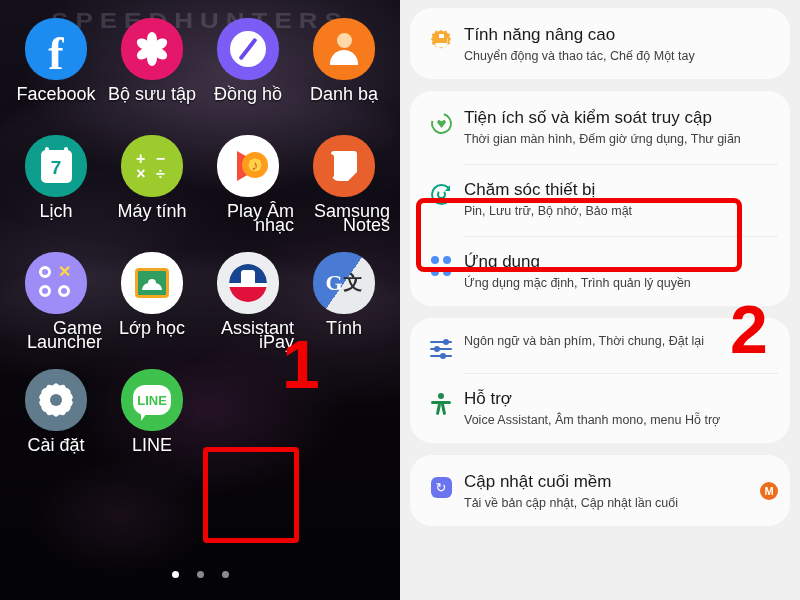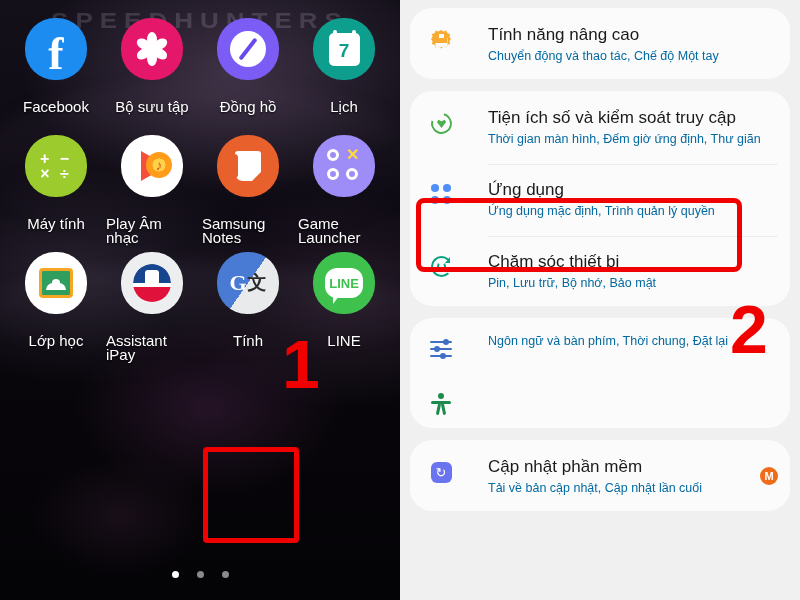--- a/index.html
+++ b/index.html
@@ -51,22 +51,22 @@
   .app { display:flex; flex-direction:column; align-items:center; justify-content:flex-start; }
   .squircle {
     width: 62px; height: 62px;
     border-radius: 42%/42%;
     display:flex; align-items:center; justify-content:center;
     position:relative; overflow:hidden;
   }
   
   .squircle.sq { border-radius: 30px; }
   .applabel {
-    margin-top: 20px; color:#ffffff; font-size:15px; line-height:14px;
-    text-align:left; max-width: 92px;
+    margin-top: 7px; color:#ffffff; font-size:18px; line-height:14px;
+    text-align:right; max-width: 92px;
     text-shadow: 0 1px 2px rgba(0,0,0,0.85);
   }
 
   
   .ic-fb     { background:#1c8cf0; }
   .ic-cam    { background:#f2294d; }
   .ic-gal    { background:#e5176b; }
   .ic-clock  { background:#7b5cf5; }
   .ic-contact{ background:#f77a1c; }
   .ic-cal    { background:#0e9e8e; }
@@ -168,24 +168,24 @@
 
   
   .settings {
     position:relative; width:400px; height:600px;
     background:#f0f0f0; padding:0 10px; overflow:hidden;
   }
   .card { background:#fbfbfb; border-radius:22px; margin-bottom:12px; overflow:hidden; }
   .row { display:flex; align-items:flex-start; padding:13px 12px 13px 8px; position:relative; }
   .row + .row .rowtext { border-top:1px solid #ececec; }
   .ricon { width:46px; min-width:46px; display:flex; align-items:center; justify-content:center; padding-top:9px; }
-  .rowtext { flex:1; padding:0 0 2px 0;margin-left:24px; }
+  .rowtext { flex:1; padding:0 0 2px 0; }
   .row + .row .rowtext { padding-top:11px; margin-top:-11px; }
   .rtitle { font-size:17px; color:#1a1a1a; line-height:23px; padding-top:2px; }
-  .rsub   { font-size:12.5px; color:#0369a1; line-height:16px; margin-top:2px; padding-right:6px; }
+  .rsub   { font-size:12.5px; color:#404040; line-height:16px; margin-top:2px; padding-right:6px; }
 
   
   .gear-o { width:20px;height:20px;background:#f9aa33;
             clip-path: polygon(50% 0%,63% 8%,76% 3%,82% 16%,96% 20%,92% 34%,100% 45%,92% 56%,96% 70%,82% 74%,76% 87%,63% 82%,50% 92%,37% 82%,24% 87%,18% 74%,4% 70%,8% 56%,0% 45%,8% 34%,4% 20%,18% 16%,24% 3%,37% 8%);
             position:relative;}
   .gear-o:after{content:"";position:absolute;left:7.5px;top:4px;width:5px;height:13px;background:#fbfbfb;box-shadow:-3.5px 4px 0 0 #fbfbfb, 3.5px 4px 0 0 #fbfbfb;}
   .gear-o:before{content:"";position:absolute;left:4px;top:7.5px;width:12px;height:5px;background:#f9aa33;z-index:2;}
 
   .circ-heart{ width:21px;height:21px;border:2.5px solid #4caf50;border-radius:50%;position:relative;
                border-top-color:transparent; transform:rotate(-30deg); }
@@ -255,20 +255,29 @@
         <div class="applabel">Bộ sưu tập</div>
       </div>
       <div class="app">
         <div class="squircle sq ic-clock">
             <div class="clk"></div>
           </div>
         <div class="applabel">Đồng hồ</div>
       </div>
 
       <div class="app">
+        <div class="squircle sq ic-contact">
+          <div>
+              <div class="ct-head"></div>
+              <div class="ct-body"></div>
+            </div>
+        </div>
+        <div class="applabel">Danh bạ</div>
+      </div>
+      <div class="app">
         <div class="squircle sq ic-cal">
           <div class="cal">
               <span>7</span>
             </div>
         </div>
         <div class="applabel">Lịch</div>
       </div>
       <div class="app">
         <div class="squircle sq ic-calc">
           <div class="calc">+&nbsp;−<br>×&nbsp;÷</div>
@@ -321,20 +330,29 @@
       <div class="app">
         <div class="squircle sq ic-trans">
           <div class="trans">
               <b>G</b>
               <u>文</u>
             </div>
         </div>
         <div class="applabel">Tính</div>
       </div>
       <div class="app">
+        <div class="squircle sq ic-set">
+          <div class="gear">
+              <div class="gc"></div>
+              <div class="gh"></div>
+            </div>
+        </div>
+        <div class="applabel">Cài đặt</div>
+      </div>
+      <div class="app">
         <div class="squircle sq ic-line">
           <div class="line-b">LINE</div>
         </div>
         <div class="applabel">LINE</div>
       </div>
     </div>
 
     <div class="dots">
       <i class="on"></i>
       <i></i>
@@ -362,46 +380,46 @@
 
     <div class="card">
       <div class="row">
         <div class="ricon">
             <div class="circ-heart">
               <i></i>
             </div>
           </div>
         <div class="rowtext">
           <div class="rtitle">Tiện ích số và kiểm soát truy cập</div>
-          <div class="rsub">Thời gian màn hình, Đếm giờ ứng định, Thư giãn</div>
+          <div class="rsub">Thời gian màn hình, Đếm giờ ứng dụng, Thư giãn</div>
+        </div>
+      </div>
+      <div class="row">
+        <div class="ricon">
+            <div class="circ-ref">
+              <i></i>
+            </div>
+          </div>
+        <div class="rowtext">
+          <div class="rtitle">Chăm sóc thiết bị</div>
+          <div class="rsub">Pin, Lưu trữ, Bộ nhớ, Bảo mật</div>
         </div>
       </div>
       <div class="row">
         <div class="ricon">
             <div class="grid4">
               <i></i>
               <i></i>
               <i></i>
               <i></i>
             </div>
           </div>
         <div class="rowtext">
           <div class="rtitle">Ứng dụng</div>
           <div class="rsub">Ứng dụng mặc định, Trình quản lý quyền</div>
-        </div>
-      </div>
-      <div class="row">
-        <div class="ricon">
-            <div class="circ-ref">
-              <i></i>
-            </div>
-          </div>
-        <div class="rowtext">
-          <div class="rtitle">Chăm sóc thiết bị</div>
-          <div class="rsub">Pin, Lưu trữ, Bộ nhớ, Bảo mật</div>
         </div>
       </div>
     </div>
 
     <div class="card">
       <div class="row">
         <div class="ricon">
           <div class="sliders">
               <i class="s1"></i>
               <i class="s2"></i>
@@ -414,30 +432,34 @@
       </div>
       <div class="row">
         <div class="ricon">
           <div class="access">
               <div class="h"></div>
               <div class="a"></div>
               <div class="l1"></div>
               <div class="l2"></div>
             </div>
         </div>
+        <div class="rowtext">
+          <div class="rtitle">Hỗ trợ</div>
+          <div class="rsub">Voice Assistant, Âm thanh mono, menu Hỗ trợ</div>
+        </div>
       </div>
     </div>
 
     <div class="card">
       <div class="row">
         <div class="ricon">
             <div class="upd">↻</div>
           </div>
         <div class="rowtext">
-          <div class="rtitle">Cập nhật phần mềm</div>
+          <div class="rtitle">Cập nhật cuối mềm</div>
           <div class="rsub">Tải về bản cập nhật, Cập nhật lần cuối</div>
         </div>
         <div class="mbadge">M</div>
       </div>
     </div>
 
     <div class="redbox" style="left:16px; top:198px; width:326px; height:74px; border-radius:8px;"></div>
     <div class="mark" style="left:330px; top:295px; font-size:68px;">2</div>
   </div>
 

